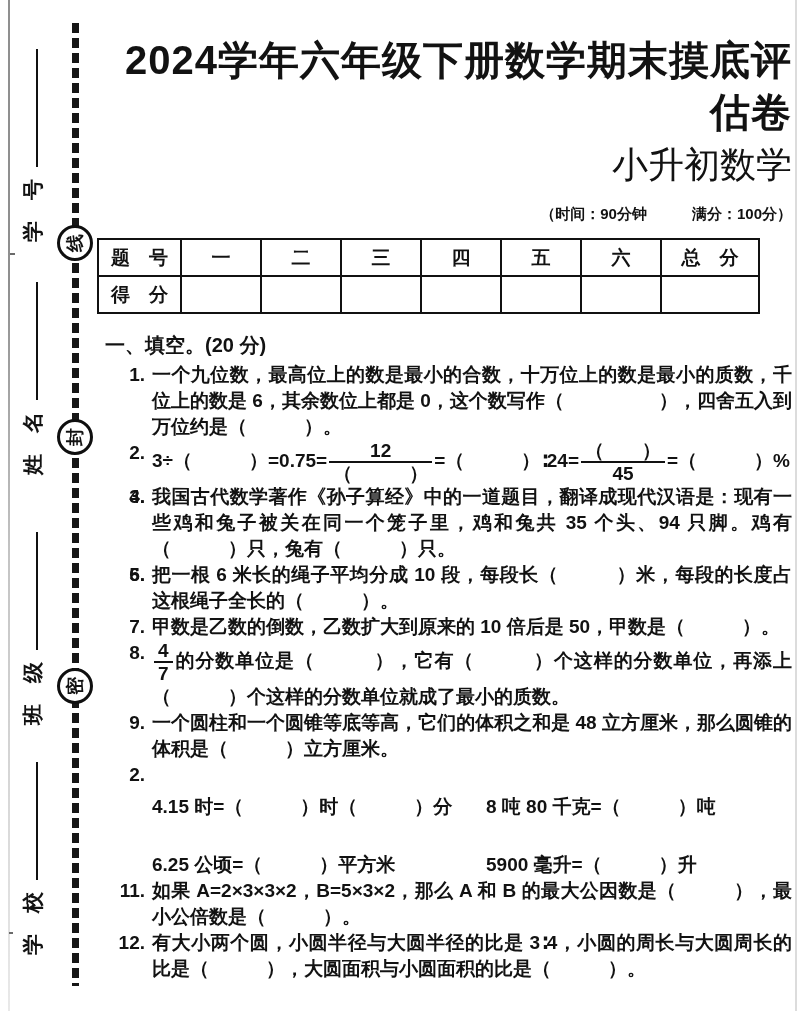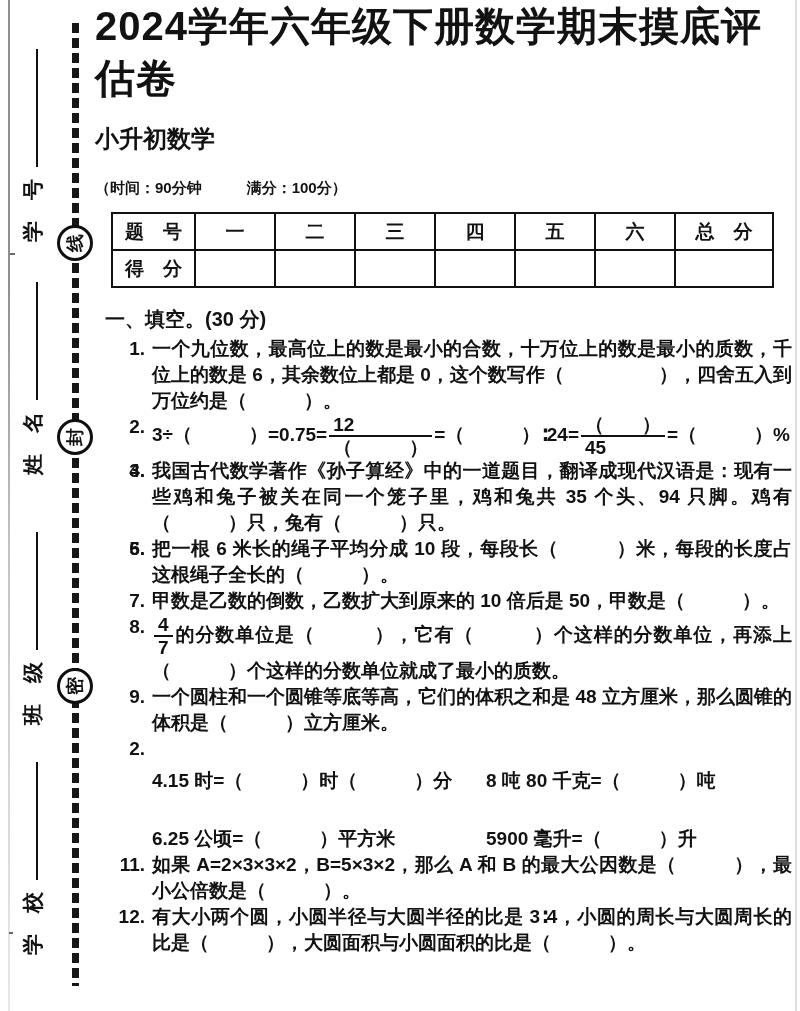--- a/index.html
+++ b/index.html
@@ -33,38 +33,38 @@
   .sline { flex:0 0 118px; height:0; border-bottom:2.5px solid #111; margin-left:12px; transform:translateY(4px); }
   .scircle {
     position:absolute; left:57px; width:30px; height:30px;
     border:3px solid #0f0f0f; border-radius:50%; background:#fff;
     display:flex; align-items:center; justify-content:center; z-index:3;
   }
   .schar { font-size:18px; font-weight:bold; transform:rotate(-90deg); }
 
   
   .content { position:absolute; left:95px; top:0; width:697px; }
-  .hdr { text-align:left; }
+  .hdr { text-align:right; padding-top:34px; }
   .title    { font-size:40px; font-weight:800; line-height:52px; letter-spacing:1px; }
-  .subtitle { font-size:24px; font-weight:700; line-height:46px; margin-top:12px; }
+  .subtitle { font-size:36px; font-weight:400; line-height:46px; margin-top:4px; }
   .meta     { font-size:15px; font-weight:bold; line-height:24px; margin-top:14px; }
 
-  table.score { border-collapse:collapse; table-layout:fixed; width:661px; margin:12px 0 0 16px; }
+  table.score { border-collapse:collapse; table-layout:fixed; width:661px; margin:12px 0 0 2px; }
   table.score td {
     border:2px solid #111; height:35px; padding:0;
     text-align:center; font-size:19px; font-weight:bold;
   }
 
   .section-heading { margin:18px 0 4px 10px; font-size:20px; font-weight:bold; line-height:26px; }
 
   #questions { width:697px; }
   .q { position:relative; padding-left:57px; font-size:19px; font-weight:bold;
        line-height:26px; text-align:justify; }
   .qnum { position:absolute; left:0; top:0; width:50px; text-align:right; }
-  .frac { display:inline-block; vertical-align:middle; text-align:left; margin:0 2px; }
+  .frac { display:inline-block; vertical-align:middle; text-align:center; margin:0 2px; }
   .fn { display:block; line-height:21px; padding:0 4px; }
   .fd { display:block; line-height:21px; padding:0 4px; border-top:2px solid #111; }
   .colL { display:inline-block; width:334px;margin-top:32px; }
 </style>
 </head>
 <body>
 
 <div class="page">
   <div class="edge-left"></div>
   <div class="edge-right"></div>
@@ -135,21 +135,21 @@
             <td></td>
             <td></td>
             <td></td>
             <td></td>
             <td></td>
             <td></td>
           </tr>
       </tbody>
     </table>
 
-    <div class="section-heading">一、填空。(30 分)</div>
+    <div class="section-heading">一、填空。(20 分)</div>
     <div id="questions">
         <div class="q"><span class="qnum">1.</span><span class="qbody">一个九位数，最高位上的数是最小的合数，十万位上的数是最小的质数，千位上的数是 6，其余数位上都是 0，这个数写作（　　　　　），四舍五入到万位约是（　　　）。</span></div>
         <div class="q"><span class="qnum">2.</span><span class="qbody">3÷（　　　）=0.75=<span class="frac"><span class="fn">12</span><span class="fd">（　　　）</span></span>=（　　　）∶24=<span class="frac"><span class="fn">（　　）</span><span class="fd">45</span></span>=（　　　）%</span></div>
         <div class="q"><span class="qnum">3.</span></div>
         <div class="q"><span class="qnum">4.</span><span class="qbody">我国古代数学著作《孙子算经》中的一道题目，翻译成现代汉语是：现有一些鸡和兔子被关在同一个笼子里，鸡和兔共 35 个头、94 只脚。鸡有（　　　）只，兔有（　　　）只。</span></div>
         <div class="q"><span class="qnum">5.</span></div>
         <div class="q"><span class="qnum">6.</span><span class="qbody">把一根 6 米长的绳子平均分成 10 段，每段长（　　　）米，每段的长度占这根绳子全长的（　　　）。</span></div>
         <div class="q"><span class="qnum">7.</span><span class="qbody">甲数是乙数的倒数，乙数扩大到原来的 10 倍后是 50，甲数是（　　　）。</span></div>
         <div class="q"><span class="qnum">8.</span><span class="qbody"><span class="frac"><span class="fn">4</span><span class="fd">7</span></span>的分数单位是（　　　），它有（　　　）个这样的分数单位，再添上（　　　）个这样的分数单位就成了最小的质数。</span></div>
         <div class="q"><span class="qnum">9.</span><span class="qbody">一个圆柱和一个圆锥等底等高，它们的体积之和是 48 立方厘米，那么圆锥的体积是（　　　）立方厘米。</span></div>

